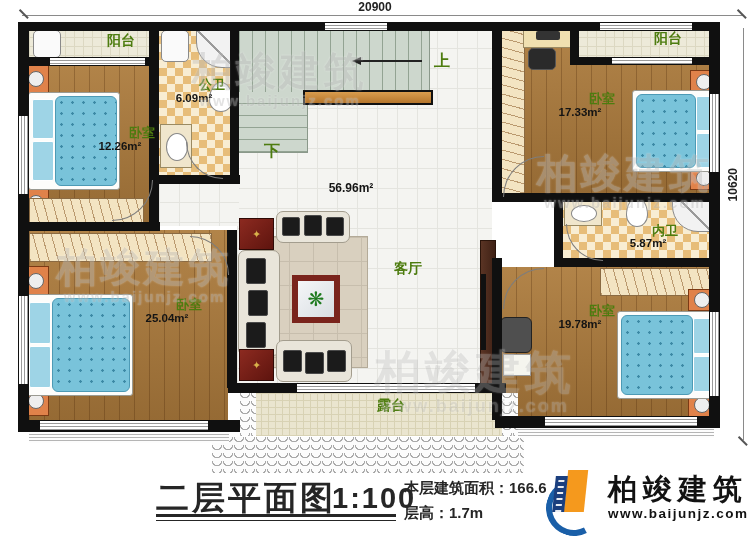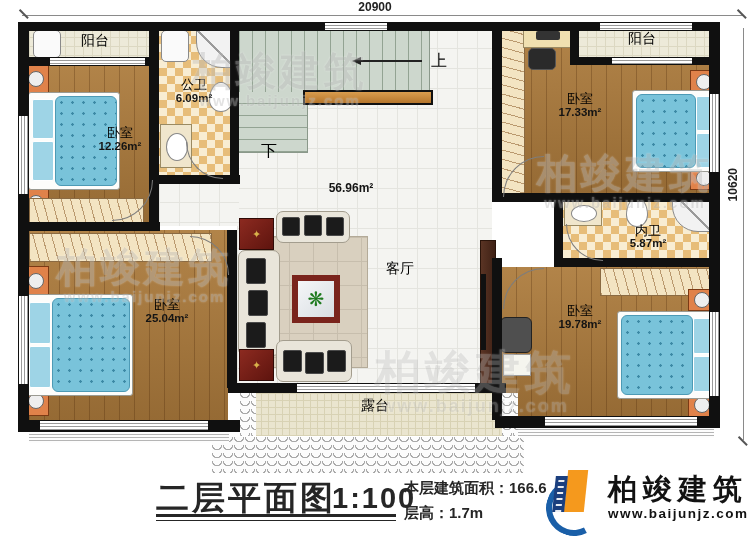--- a/index.html
+++ b/index.html
@@ -55,21 +55,21 @@
   .shower{position:absolute;background:#f2f2f2;border:1px solid #8a8a8a;border-radius:0 0 0 26px;
         background-image:linear-gradient(45deg,transparent 47%,#9a9a9a 47% 51%,transparent 51%);}
   .vanity{position:absolute;background:#f0e6cc;border:1px solid #9a8a62;}
   .oval{position:absolute;background:#ffffff;border:1px solid #888;border-radius:50%;}
   .toilet{position:absolute;background:#ffffff;border:1px solid #888;border-radius:50% 50% 50% 50%/60% 60% 40% 40%;}
   .scallop{position:absolute;background:#fcfcfc;
         background-image:radial-gradient(circle at 5px 0px,rgba(0,0,0,0) 4px,#a8a8a8 4px 5px,rgba(0,0,0,0) 5.5px);
         background-size:11px 8px;}
   .eave{position:absolute;background:repeating-linear-gradient(0deg,#fdfdfd 0 2px,#b5b5b5 2px 3px);}
   .door{position:absolute;border:0 solid #7d7d7d;background:transparent;}
-  .rlabel{position:absolute;font-weight:normal;color:#000000;text-align:center;font-size:14px;line-height:1.15;}
+  .rlabel{position:absolute;font-weight:bold;color:#4d7c0f;text-align:right;font-size:14px;line-height:1.15;}
   .ralabel{position:absolute;font-weight:bold;color:#141414;text-align:center;font-size:11.5px;line-height:1;}
   .dim{position:absolute;font-weight:bold;color:#222;font-size:12px;text-align:center;}
   .dimline{position:absolute;background:#8a8a8a;}
   .tick{position:absolute;width:12px;height:1.5px;background:#555;transform:rotate(45deg);}
   .wm{position:absolute;color:#bdbdbd;opacity:.42;font-weight:bold;text-align:center;
       text-shadow:0 0 2px rgba(255,255,255,.85);pointer-events:none;z-index:40;}
   .wm .n{font-size:40px;letter-spacing:4px;line-height:1.05;}
   .wm .s{font-size:15px;letter-spacing:2px;}
   .tvwall{position:absolute;background:linear-gradient(90deg,#5a3424,#3f2115);border:1px solid #2a140a;}
   .title-cn{position:absolute;font-size:33px;font-weight:bold;color:#262626;letter-spacing:3px;}

